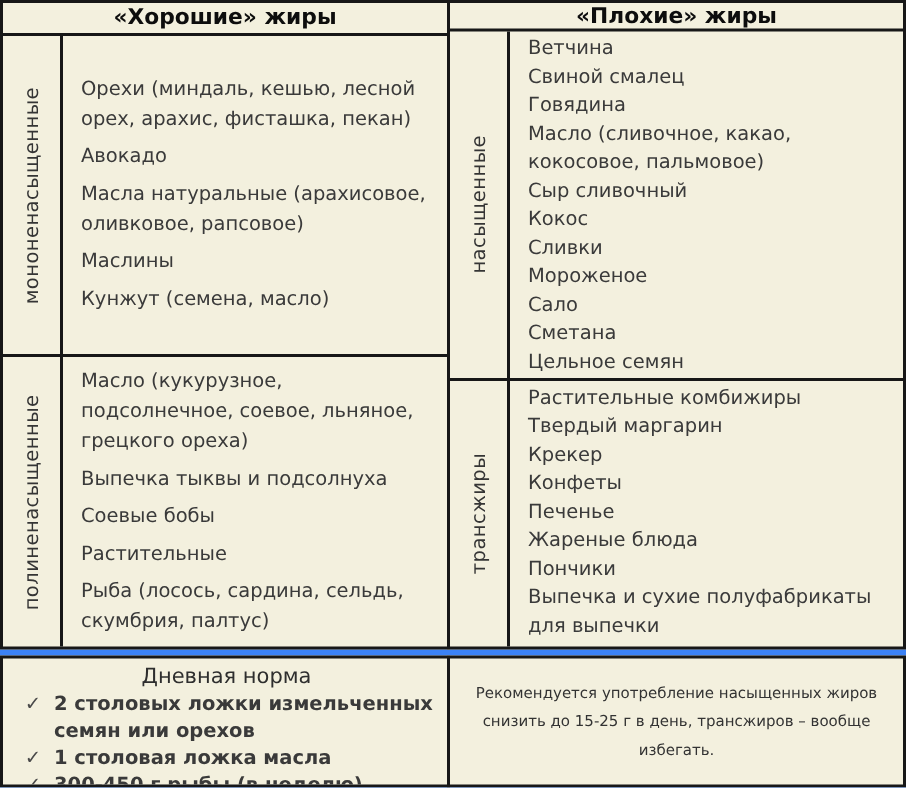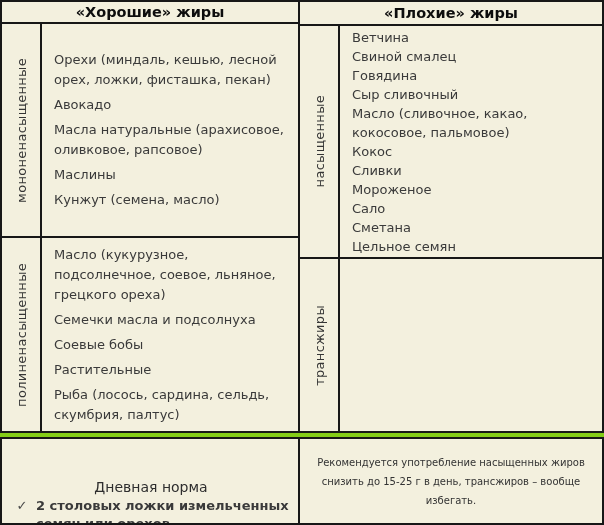--- a/index.html
+++ b/index.html
@@ -12,21 +12,21 @@
   html,body{margin:0;padding:0;}
   body{
     width:604px;height:525px;
     background:#ffffff;
     font-family:"DejaVu Sans","Liberation Sans",sans-serif;
     color:var(--text);
   }
   .board{
     width:604px;height:525px;
     display:flex;
-    background:#84cc16;
+    background:#3b82f6;
   }
   .col{height:525px;display:flex;flex-direction:column;}
   .col-left{width:300px;}
   .col-right{width:306px;margin-left:-2px;}
   .main-table{
     height:433px;
     border:2px solid var(--border);
     background:var(--bg);
     display:flex;flex-direction:column;
   }
@@ -72,21 +72,20 @@
     border:2px solid var(--border);
     background:var(--bg);
     overflow:hidden;
   }
   .foot-left{padding:3px 4px 2px 6px;}
   .foot-title{
     text-align:center;
     font-size:14px;
     line-height:19px;
     color:#2e2e2e;
-    margin-top:36px;
   }
   .check-item{
     display:flex;
     font-size:13px;
     line-height:18px;
   }
   .check{
     width:28px;
     flex:0 0 28px;
     text-align:center;
@@ -112,35 +111,35 @@
 
   <div class="col col-left">
     <div class="main-table">
       <div class="th">«Хорошие» жиры</div>
 
       <div class="sec sec-1">
         <div class="vcell">
           <span class="vtext">мононенасыщенные</span>
         </div>
         <div class="items items-spaced">
-            <div class="item">Орехи (миндаль, кешью, лесной орех, ложки, фисташка, пекан)</div>
+            <div class="item">Орехи (миндаль, кешью, лесной орех, арахис, фисташка, пекан)</div>
             <div class="item">Авокадо</div>
             <div class="item">Масла натуральные (арахисовое, оливковое, рапсовое)</div>
             <div class="item">Маслины</div>
             <div class="item">Кунжут (семена, масло)</div>
           </div>
       </div>
 
       <div class="sec sec-2">
         <div class="vcell">
           <span class="vtext">полиненасыщенные</span>
         </div>
         <div class="items items-spaced">
             <div class="item">Масло (кукурузное, подсолнечное, соевое, льняное, грецкого ореха)</div>
-            <div class="item">Семечки масла и подсолнуха</div>
+            <div class="item">Выпечка тыквы и подсолнуха</div>
             <div class="item">Соевые бобы</div>
             <div class="item">Растительные</div>
             <div class="item">Рыба (лосось, сардина, сельдь, скумбрия, палтус)</div>
           </div>
       </div>
     </div>
 
     <div class="foot foot-left">
       <div class="foot-title">Дневная норма</div>
       <div>
@@ -165,35 +164,45 @@
       <div class="th">«Плохие» жиры</div>
 
       <div class="sec sec-1">
         <div class="vcell">
           <span class="vtext">насыщенные</span>
         </div>
         <div class="items items-top">
             <div class="item">Ветчина</div>
             <div class="item">Свиной смалец</div>
             <div class="item">Говядина</div>
+            <div class="item">Масло (сливочное, какао, кокосовое, пальмовое)</div>
             <div class="item">Сыр сливочный</div>
-            <div class="item">Масло (сливочное, какао, кокосовое, пальмовое)</div>
             <div class="item">Кокос</div>
             <div class="item">Сливки</div>
             <div class="item">Мороженое</div>
             <div class="item">Сало</div>
             <div class="item">Сметана</div>
             <div class="item">Цельное семян</div>
           </div>
       </div>
 
       <div class="sec sec-2">
         <div class="vcell">
           <span class="vtext">трансжиры</span>
         </div>
+        <div class="items items-top">
+            <div class="item">Растительные комбижиры</div>
+            <div class="item">Твердый маргарин</div>
+            <div class="item">Крекер</div>
+            <div class="item">Конфеты</div>
+            <div class="item">Печенье</div>
+            <div class="item">Жареные блюда</div>
+            <div class="item">Пончики</div>
+            <div class="item">Выпечка и сухие полуфабрикаты для выпечки</div>
+          </div>
       </div>
     </div>
 
     <div class="foot foot-right">
       <div class="foot-note">Рекомендуется употребление насыщенных жиров снизить до 15-25 г в день, трансжиров – вообще избегать.</div>
     </div>
   </div>
 
 </div>
 

